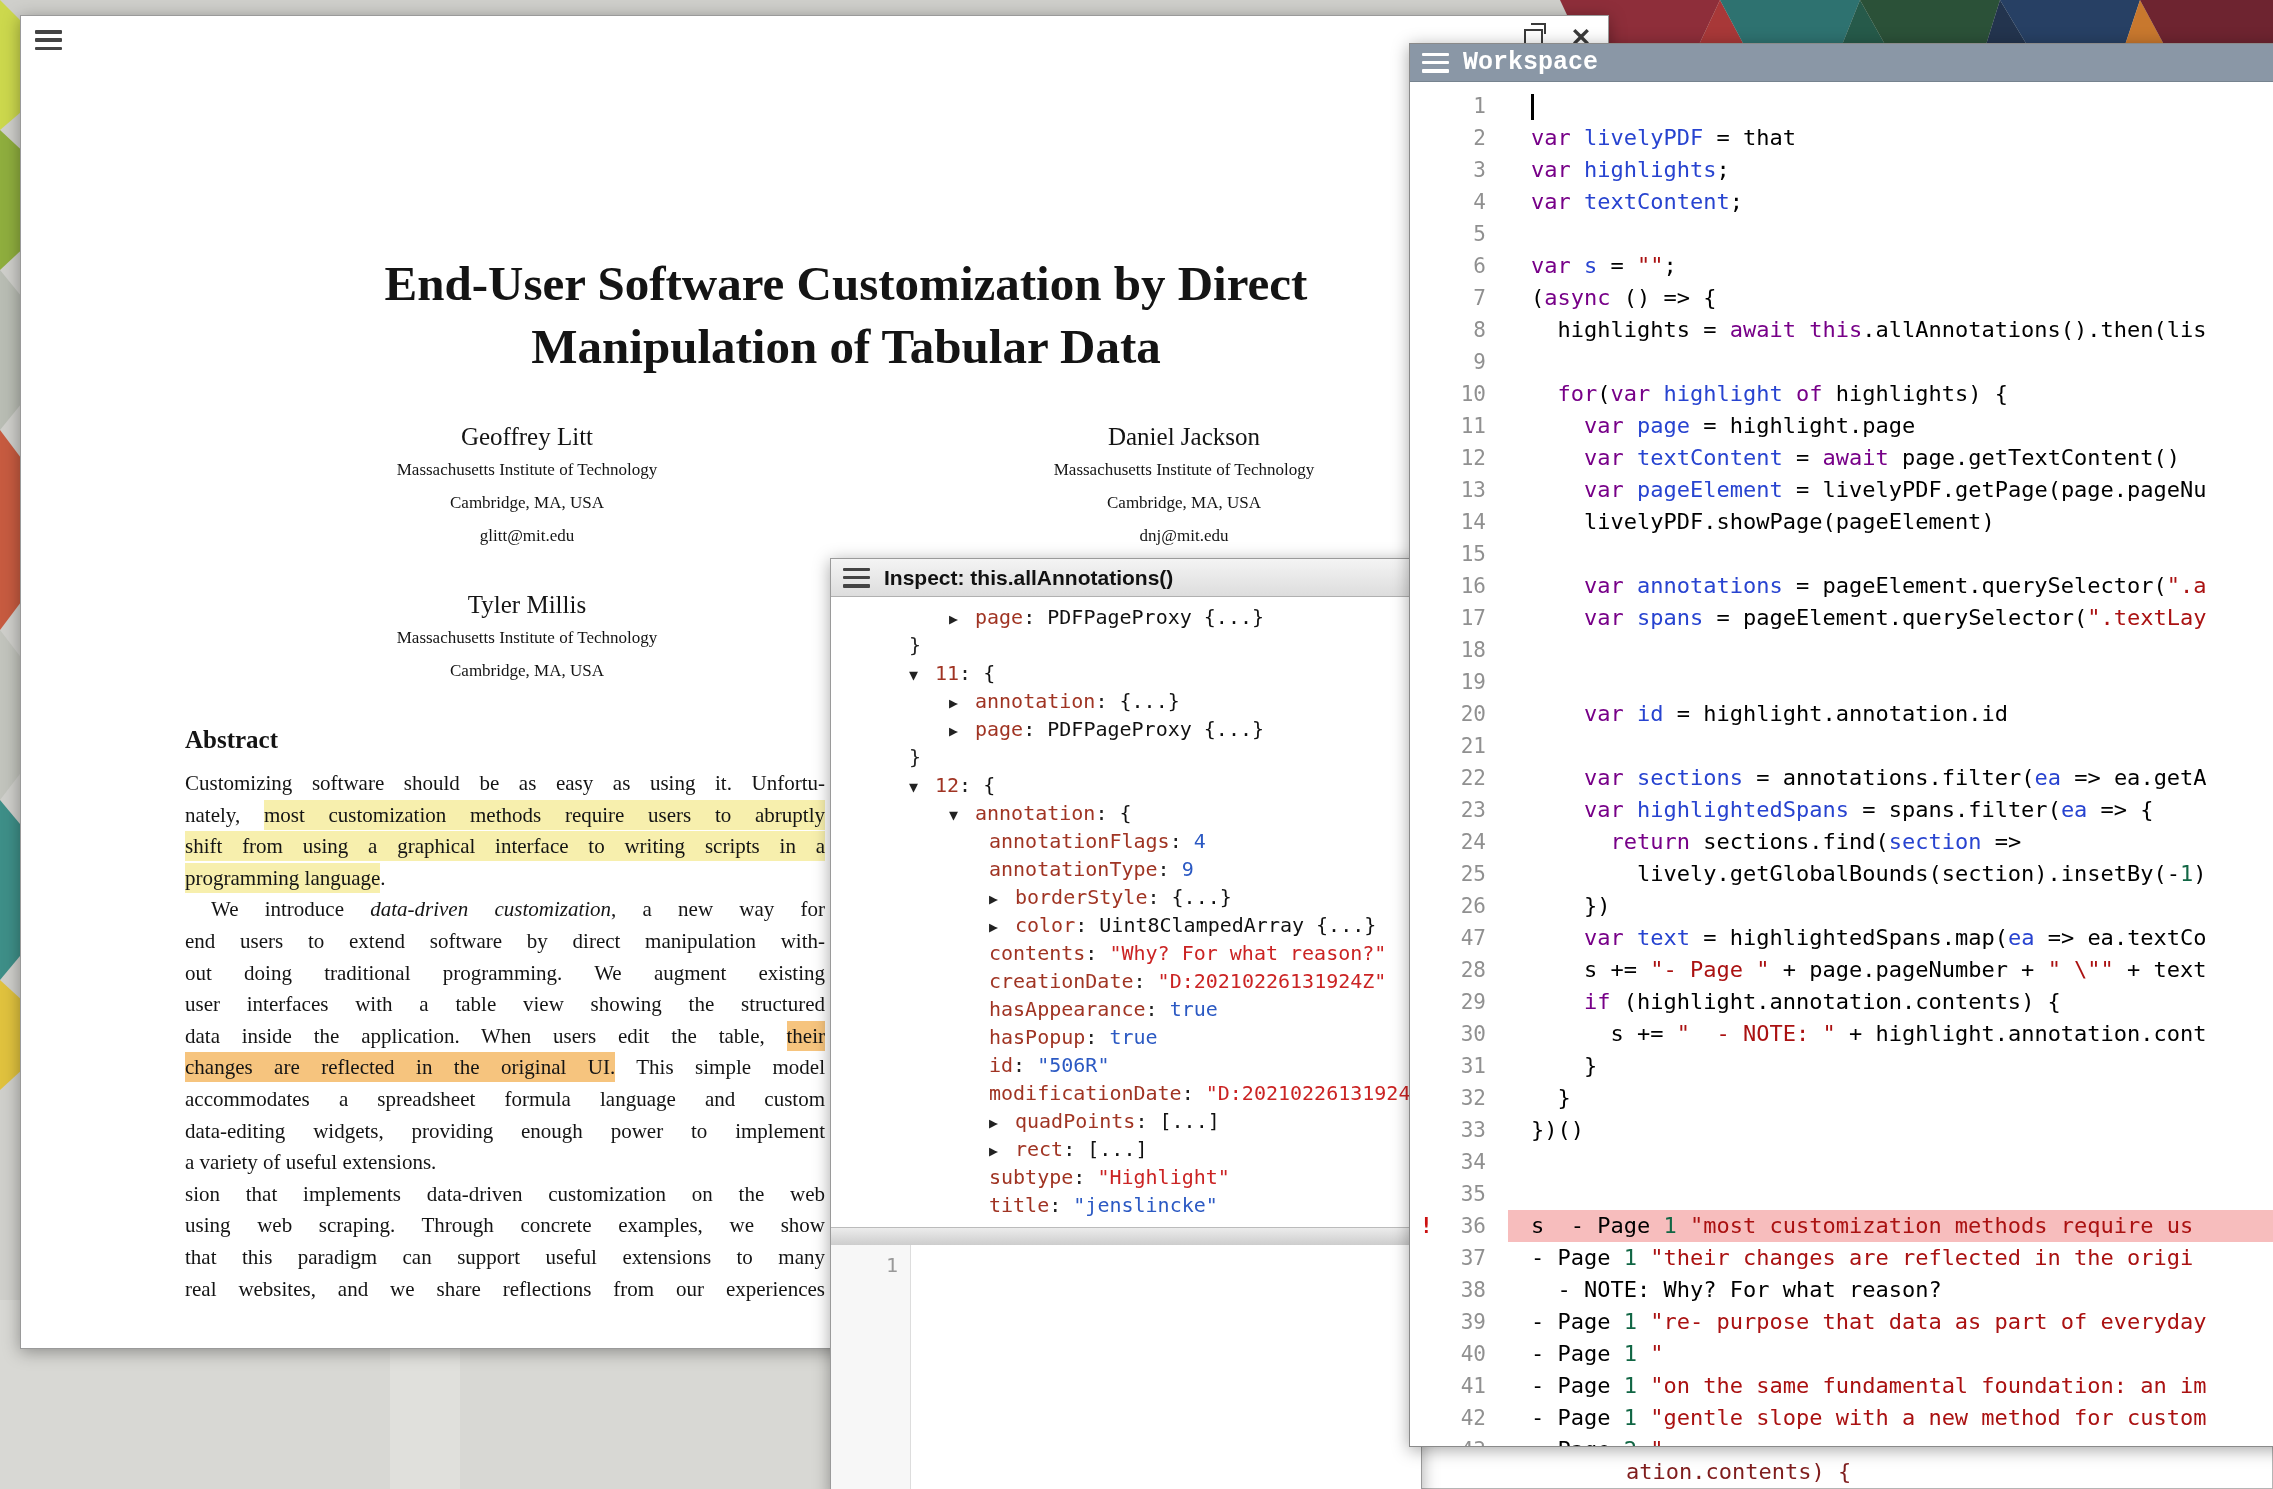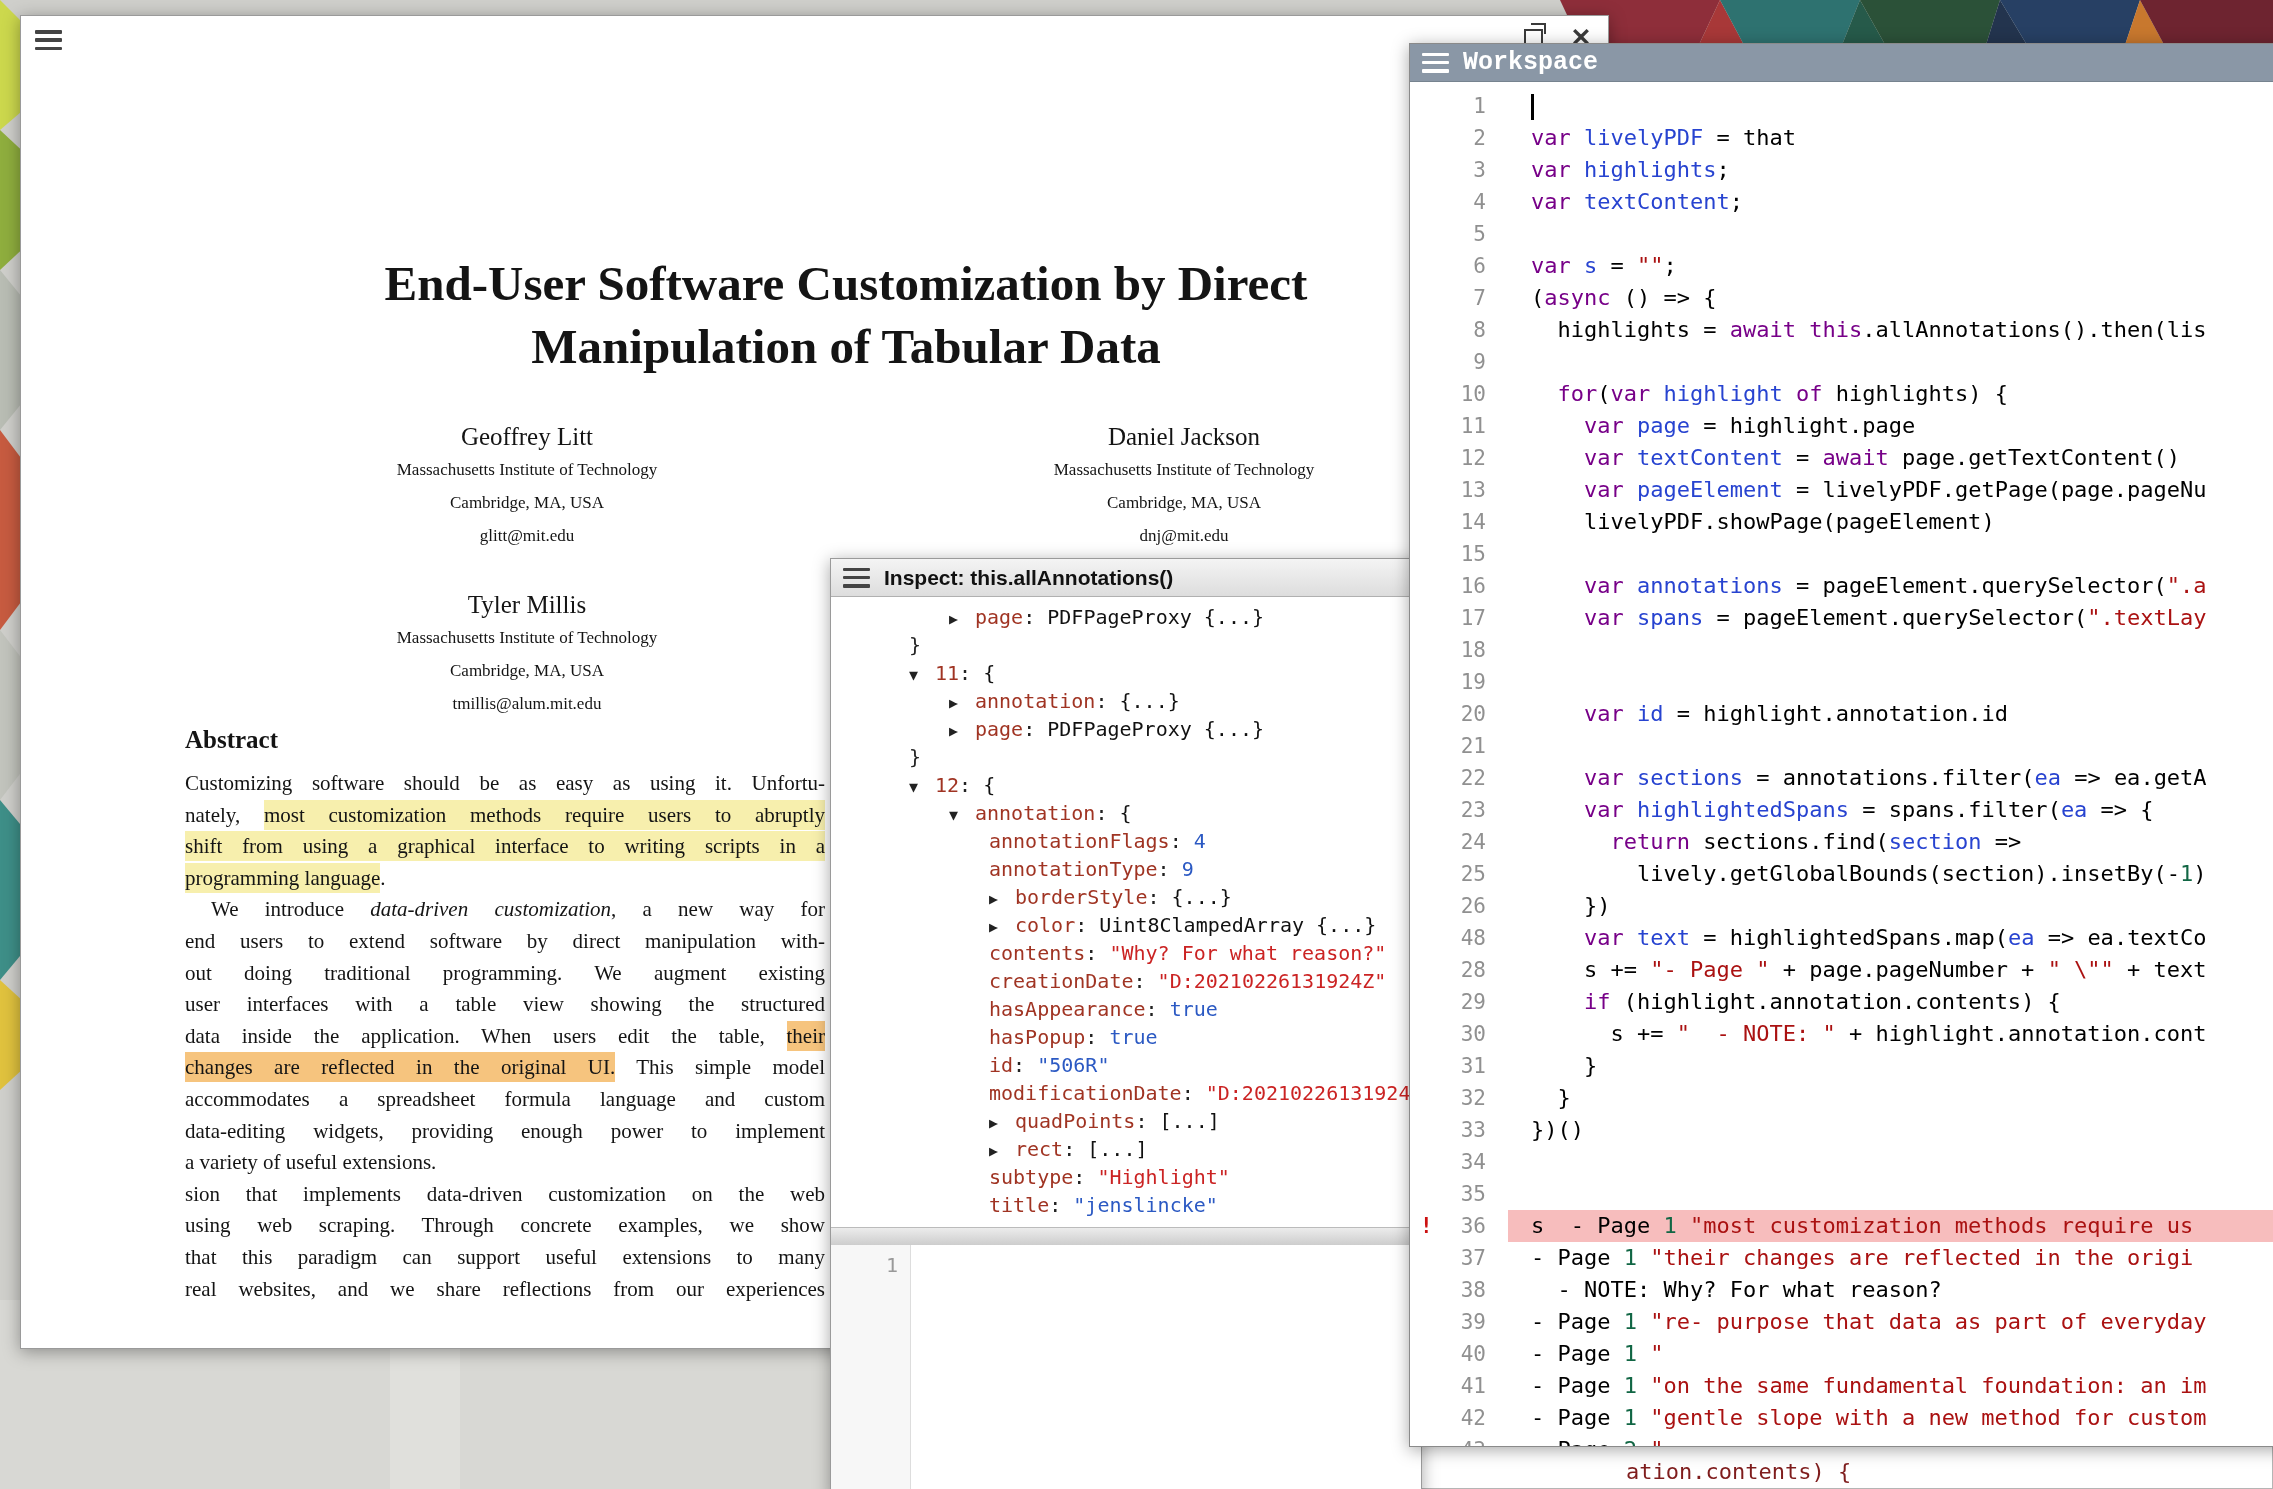--- a/index.html
+++ b/index.html
@@ -146,21 +146,20 @@
       <div class="author a1">
         <div class="aname">Daniel Jackson</div>
         <div class="aline">Massachusetts Institute of Technology</div>
         <div class="aline">Cambridge, MA, USA</div>
         <div class="aline">dnj@mit.edu</div>
       </div>
       <div class="author a2">
         <div class="aname">Tyler Millis</div>
         <div class="aline">Massachusetts Institute of Technology</div>
         <div class="aline">Cambridge, MA, USA</div>
-        <div class="aline">tmillis@alum.mit.edu</div>
       </div>
 
       <h2 class="abshead">Abstract</h2>
       <div class="abstract" id="abstract">
           <div class="absline jst"><span>Customizing software should be as easy as using it. Unfortu-</span></div>
           <div class="absline jst"><span>nately, </span><span class="hl-y">most customization methods require users to abruptly</span></div>
           <div class="absline jst"><span class="hl-y">shift from using a graphical interface to writing scripts in a</span></div>
           <div class="absline"><span class="hl-y">programming language</span><span>.</span></div>
           <div class="absline jst ind"><span>We introduce </span><span class="it">data-driven customization</span><span>, a new way for</span></div>
           <div class="absline jst"><span>end users to extend software by direct manipulation with-</span></div>
@@ -310,21 +309,21 @@
         </div>
         <div class="crow">
           <div class="gut"><span class="lnum">25</span></div>
           <div class="cline"><span>        </span><span>lively</span><span>.</span><span>getGlobalBounds</span><span>(</span><span>section</span><span>).</span><span>insetBy</span><span>(-</span><span class="tk-num">1</span><span>)</span></div>
         </div>
         <div class="crow">
           <div class="gut"><span class="lnum">26</span></div>
           <div class="cline"><span>    })</span></div>
         </div>
         <div class="crow">
-          <div class="gut"><span class="lnum">48</span></div>
+          <div class="gut"><span class="lnum">47</span></div>
           <div class="cline"><span>    </span><span class="tk-kw">var</span><span> </span><span class="tk-def">text</span><span> = </span><span>highlightedSpans</span><span>.</span><span>map</span><span>(</span><span class="tk-def">ea</span><span> =&gt; </span><span>ea</span><span>.</span><span>textCo</span></div>
         </div>
         <div class="crow">
           <div class="gut"><span class="lnum">28</span></div>
           <div class="cline"><span>    </span><span>s</span><span> += </span><span class="tk-str">"- Page "</span><span> + </span><span>page</span><span>.</span><span>pageNumber</span><span> + </span><span class="tk-str">" \""</span><span> + </span><span>text</span></div>
         </div>
         <div class="crow">
           <div class="gut"><span class="lnum">29</span></div>
           <div class="cline"><span>    </span><span class="tk-kw">if</span><span> (</span><span>highlight</span><span>.</span><span>annotation</span><span>.</span><span>contents</span><span>) {</span></div>
         </div>

